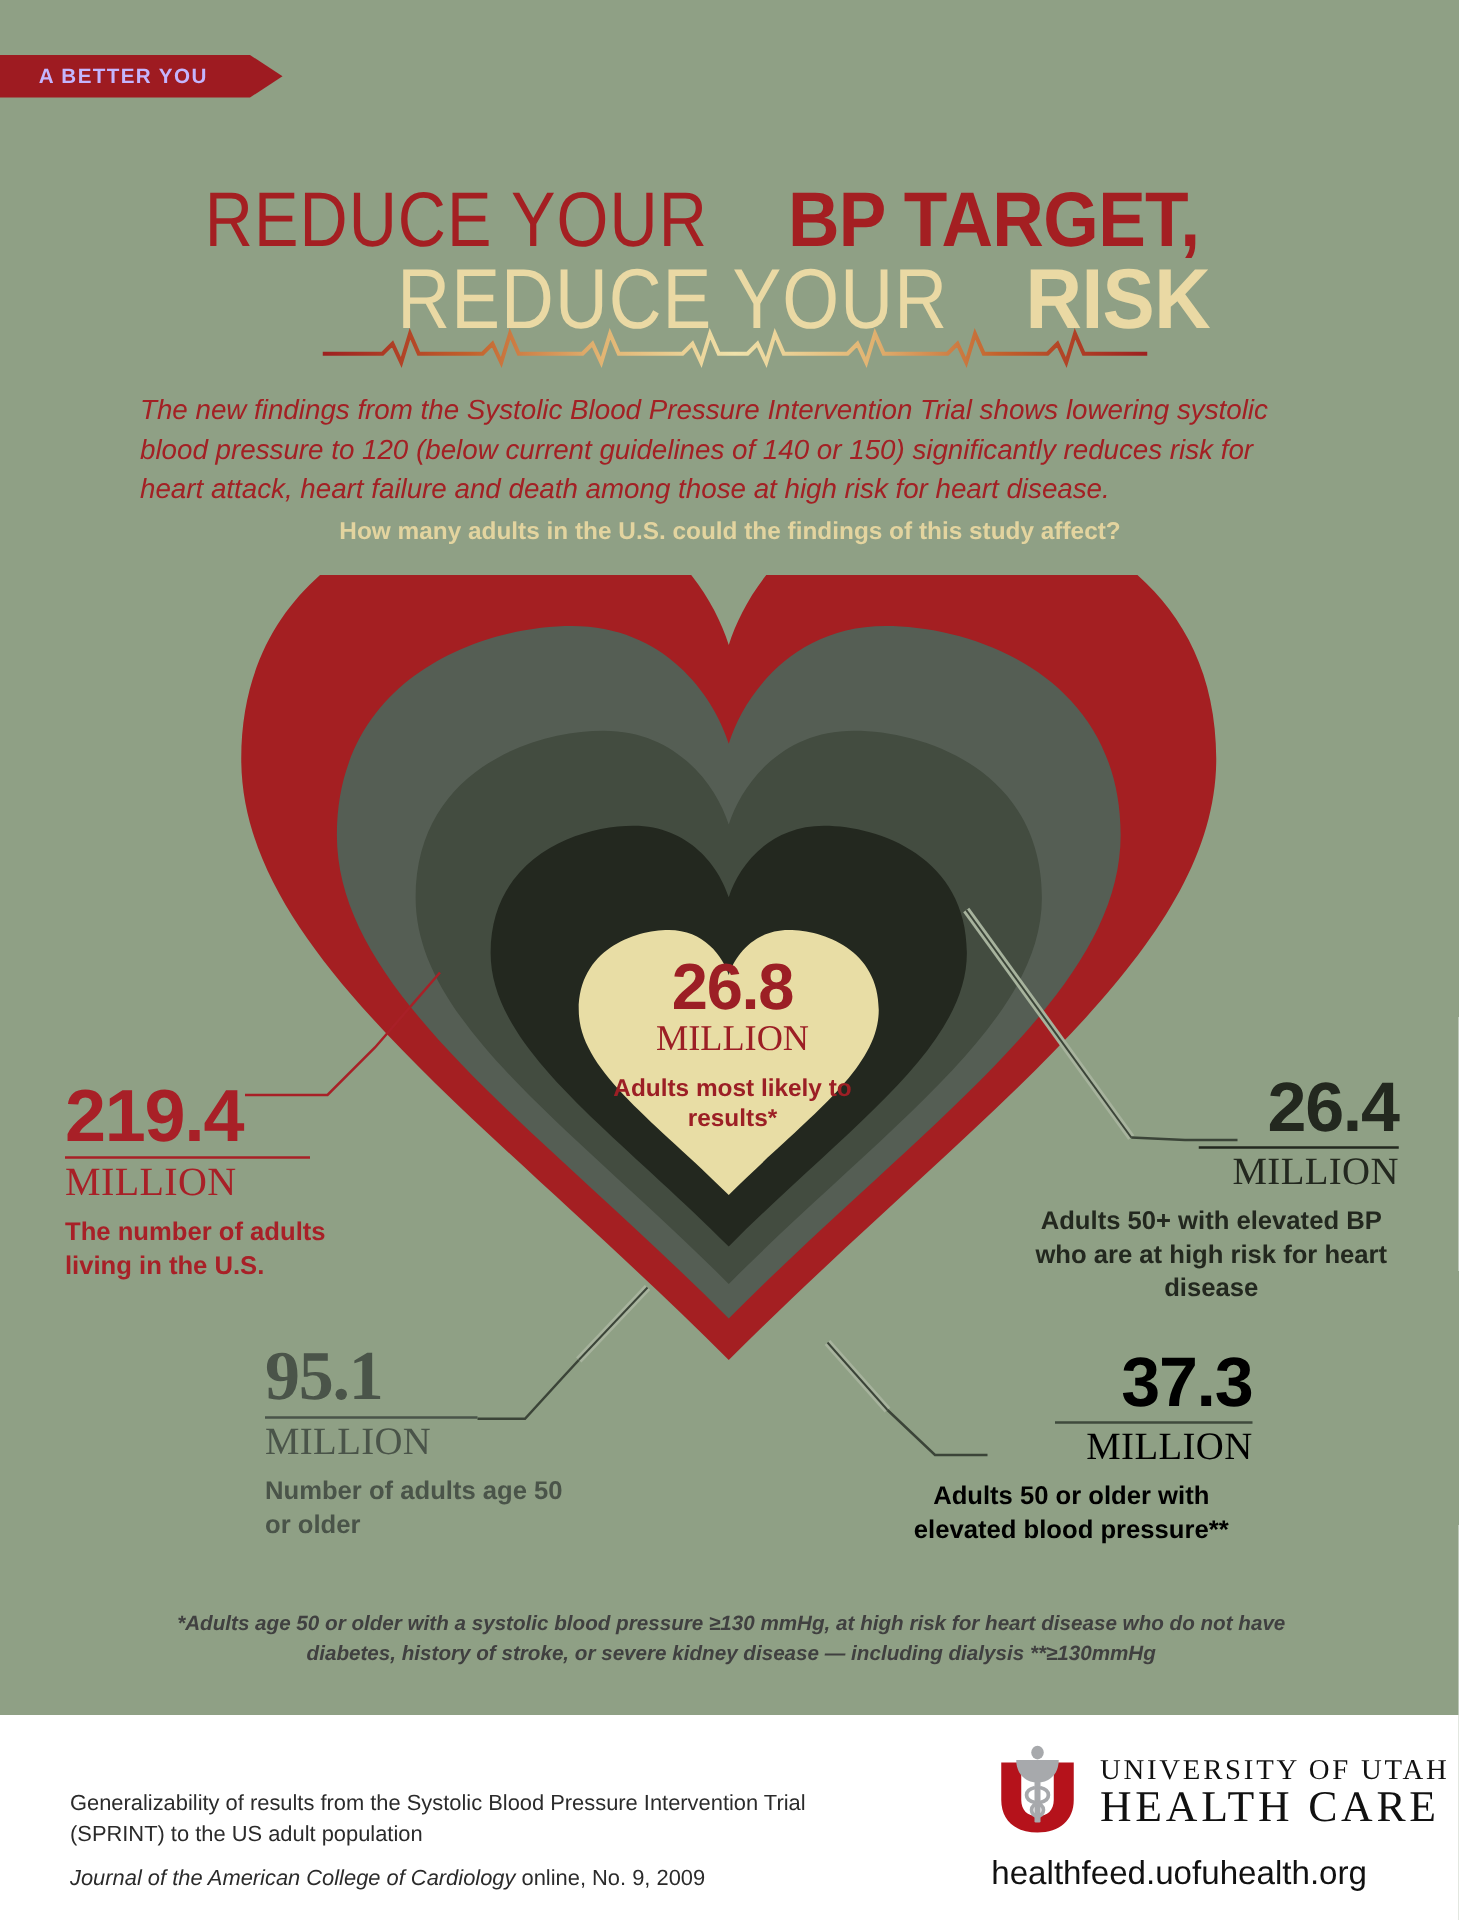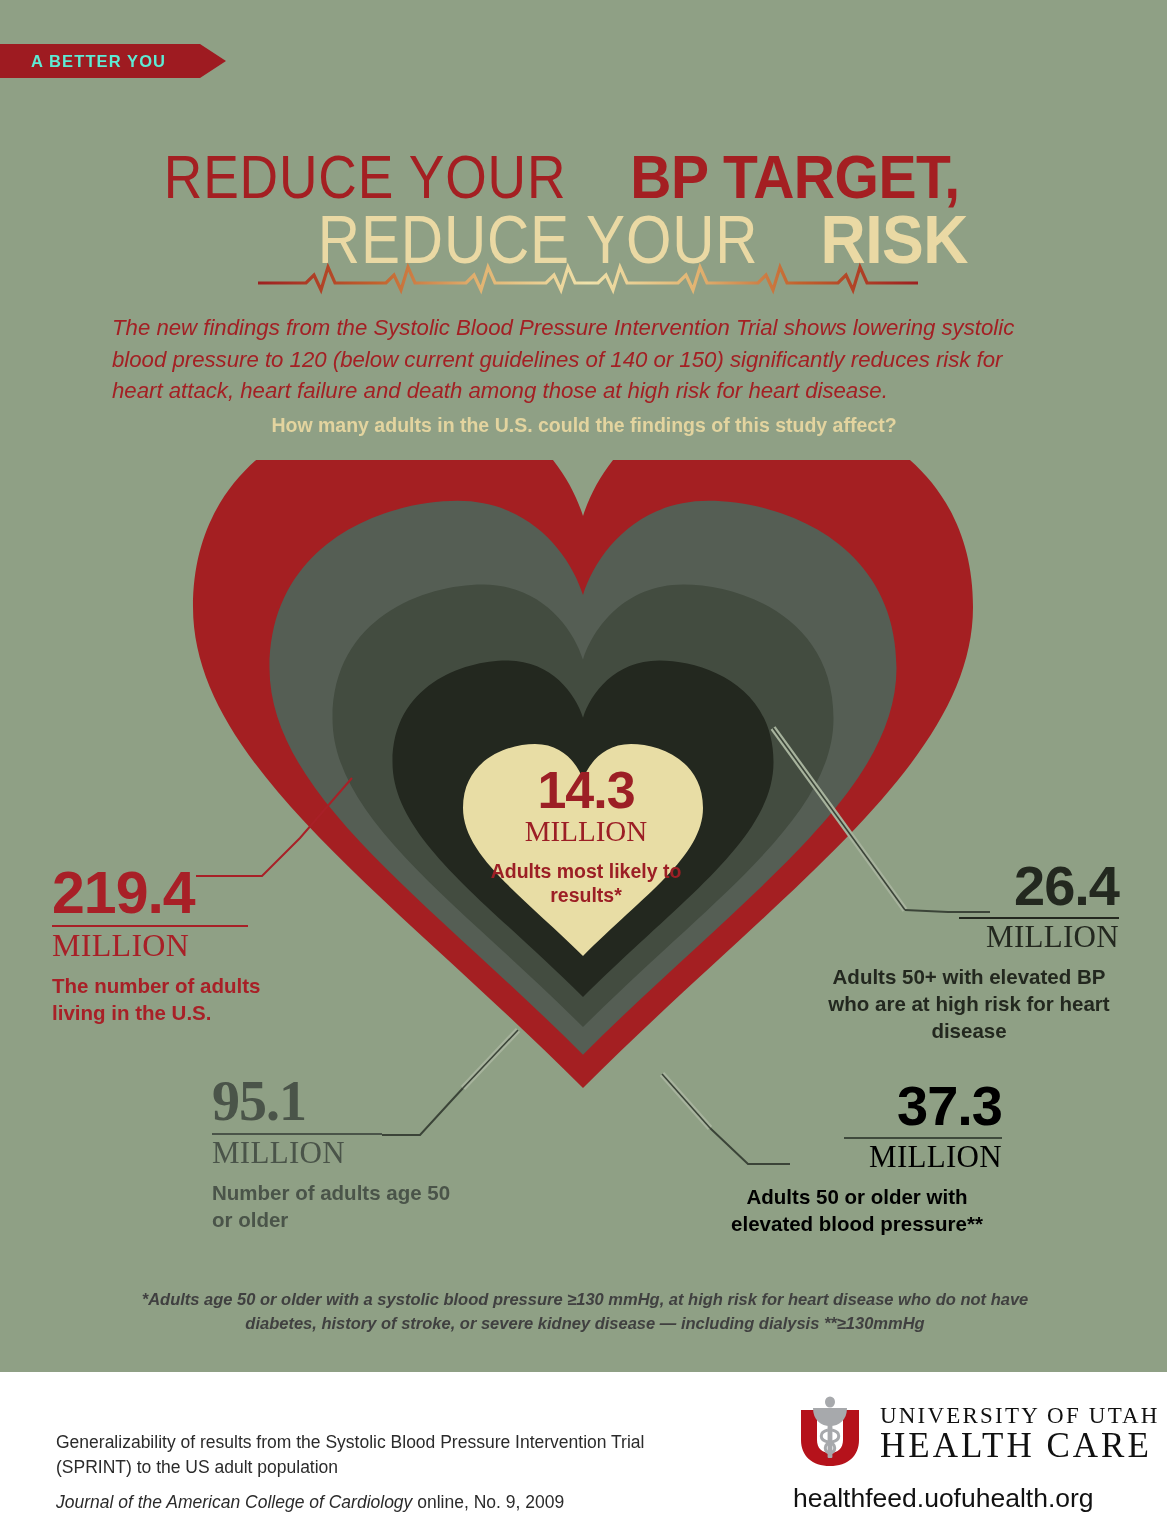--- a/index.html
+++ b/index.html
@@ -16,21 +16,21 @@
   }
 
   
   .ribbon {
     position: absolute; left: 0; top: 44px;
     height: 34px; width: 200px;
     background: #9e1b21;
     display: flex; align-items: center;
   }
   .ribbon-label {
-    color: #5eead4; font-size: 16.5px; font-weight: bold;
+    color: #c4b5fd; font-size: 16.5px; font-weight: bold;
     letter-spacing: 1.1px; padding-left: 31px;
     font-family: "Liberation Sans", sans-serif;
   }
   .ribbon-tip {
     position: absolute; left: 200px; top: 44px;
     width: 0; height: 0;
     border-top: 17px solid transparent;
     border-bottom: 17px solid transparent;
     border-left: 26px solid #9e1b21;
   }
@@ -269,21 +269,21 @@
       <polyline points="773,268 905,450" fill="none" stroke="#3b4438" stroke-width="1.6"></polyline>
       <polyline points="905,450 948,452 990,452" fill="none" stroke="#3b4438" stroke-width="2"></polyline>
 
       <polyline points="662,614 710,668" fill="none" stroke="#a7b39d" stroke-width="6"></polyline>
       <polyline points="662,614 710,668" fill="none" stroke="#3b4438" stroke-width="1.6"></polyline>
       <polyline points="710,668 748,704 790,704" fill="none" stroke="#3b4438" stroke-width="2"></polyline>
     </svg>
   </div>
 
   <div class="center-text">
-    <div class="big">14.3</div>
+    <div class="big">26.8</div>
     <div class="mil">MILLION</div>
     <div class="desc">Adults most likely to results*</div>
   </div>
 
   <div class="stat" id="stat-219">
     <div class="big">219.4</div>
     <div class="rule"></div>
     <div class="mil">MILLION</div>
     <div class="desc">The number of adults living in the U.S.</div>
   </div>

